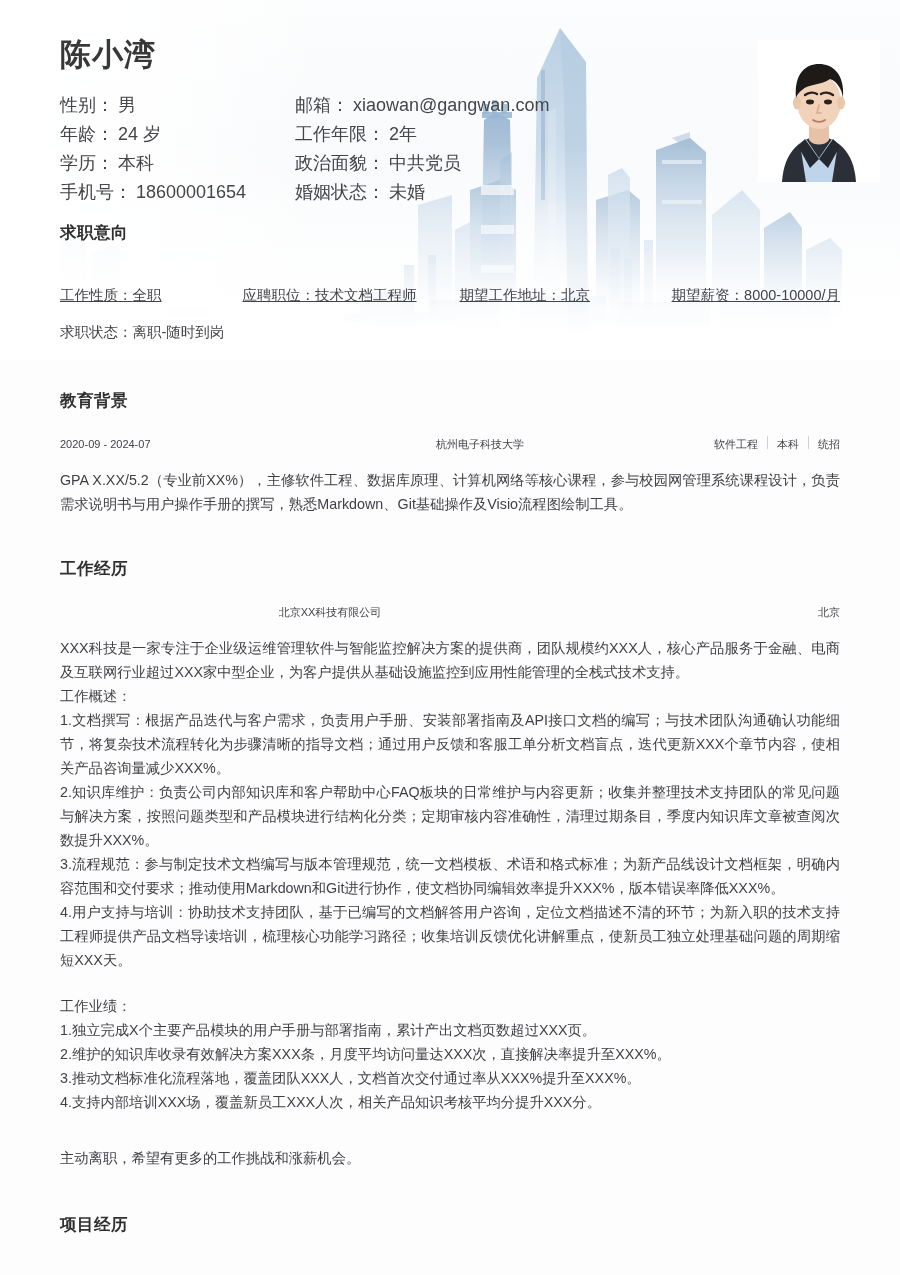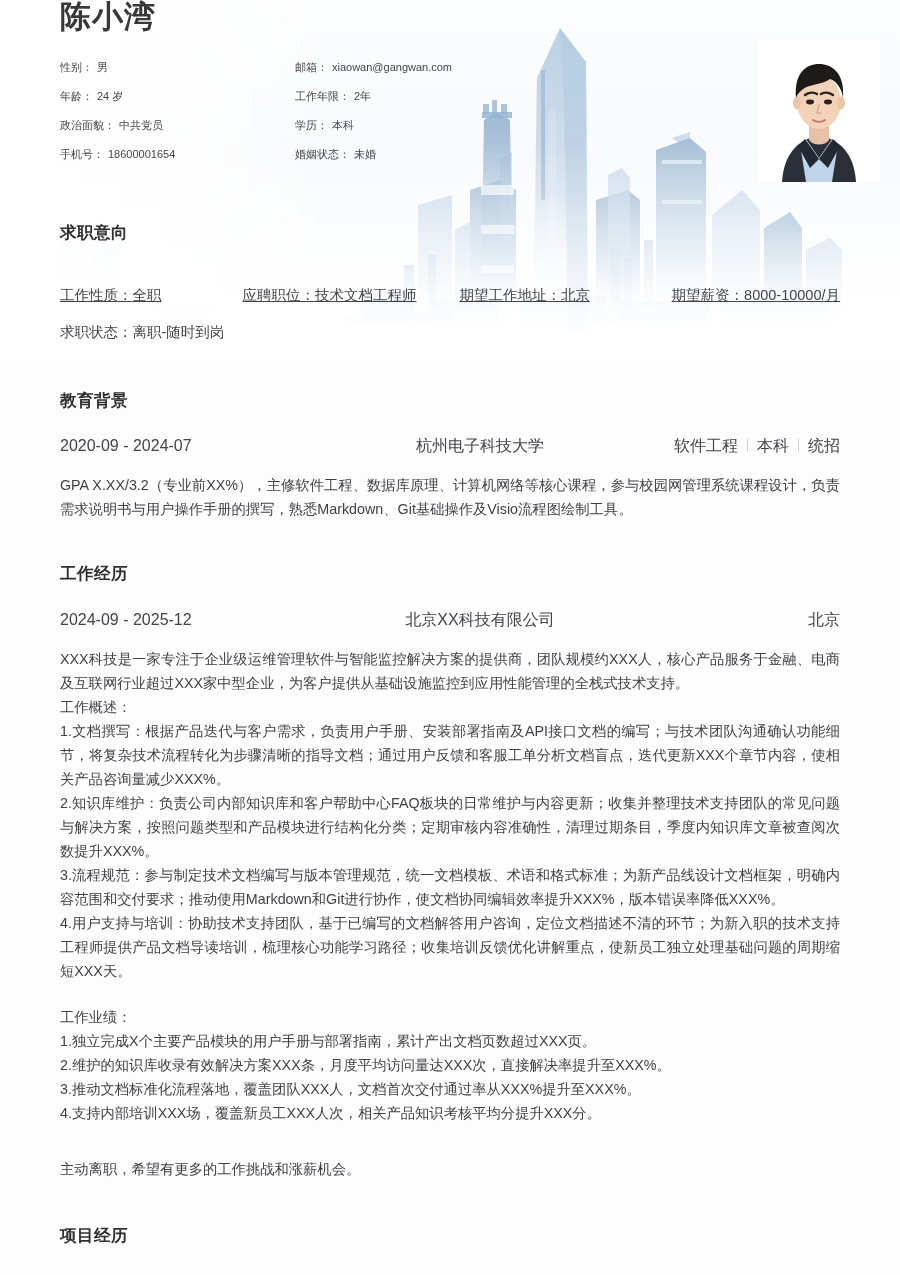--- a/index.html
+++ b/index.html
@@ -46,36 +46,36 @@
   }
   .hero-left-fade {
     position: absolute; left:0; top:0; width: 340px; height: 360px;
     background: linear-gradient(90deg, rgba(255,255,255,0.96) 0%, rgba(255,255,255,0.80) 45%, rgba(255,255,255,0.0) 100%);
   }
 
   
   .content { position: relative; z-index: 2; padding: 0 60px; }
 
   
-  .header { position: relative; height: 192px; }
+  .header { position: relative; padding-top: 38px; height: 192px; }
   .name {
     font-size: 31px;
     font-weight: bold;
     color: #383838;
     letter-spacing: 1px;
     line-height: 1.1;
   }
   .info-grid {
     margin-top: 23px;
     display: grid;
     grid-template-columns: 235px 1fr;
     row-gap: 9px;
     max-width: 600px;
   }
-  .info-item { font-size: 11px; color: #45454a; line-height: 20px; white-space: nowrap; }
+  .info-item { font-size: 18px; color: #45454a; line-height: 20px; white-space: nowrap; }
   .info-item .k { color: #45454a; }
   .info-item .v { color: #45454a; margin-left: 4px; }
 
   .photo {
     position: absolute;
     right: -40px;
     top: 40px;
     width: 122px;
     height: 142px;
     overflow: hidden;
@@ -88,21 +88,21 @@
   .section-title {
     font-size: 16.5px;
     font-weight: bold;
     color: #2f2f2f;
     letter-spacing: .5px;
   }
 
   .row3 {
     display: flex;
     align-items: baseline;
-    font-size: 16px;
+    font-size: 11px;
     color: #42424a;
   }
   .row3 .c-left { width: 300px; }
   .row3 .c-mid { flex: 1; text-align: center; }
   .row3 .c-right { width: 240px; text-align: right; }
 
   .tagline { font-size: 14.5px; color: #43434a; }
   .tagline .sep {
     display: inline-block;
     width: 1px; height: 13px;
@@ -223,24 +223,24 @@
         <div class="info-item">
           <span class="k">邮箱：</span><span class="v">xiaowan@gangwan.com</span>
         </div>
         <div class="info-item">
           <span class="k">年龄：</span><span class="v">24 岁</span>
         </div>
         <div class="info-item">
           <span class="k">工作年限：</span><span class="v">2年</span>
         </div>
         <div class="info-item">
+          <span class="k">学历：</span><span class="v">本科</span>
+        </div>
+        <div class="info-item">
           <span class="k">政治面貌：</span><span class="v">中共党员</span>
-        </div>
-        <div class="info-item">
-          <span class="k">学历：</span><span class="v">本科</span>
         </div>
         <div class="info-item">
           <span class="k">手机号：</span><span class="v">18600001654</span>
         </div>
         <div class="info-item">
           <span class="k">婚姻状态：</span><span class="v">未婚</span>
         </div>
       </div>
 
       <div class="photo">
@@ -305,30 +305,29 @@
       <div class="section-title">教育背景</div>
 
       <div style="margin-top:24px;">
         <div class="row3">
           <div class="c-left">2020-09 - 2024-07</div>
           <div class="c-mid">杭州电子科技大学</div>
           <div class="c-right">
             <span>软件工程</span><span class="sep" style="display:inline-block;width:1px;height:13px;background:#cfcfd4;margin:0 9px;vertical-align:-1px;"></span><span>本科</span><span class="sep" style="display:inline-block;width:1px;height:13px;background:#cfcfd4;margin:0 9px;vertical-align:-1px;"></span><span>统招</span>
           </div>
         </div>
-        <div class="para" style="margin-top:16px;">GPA X.XX/3.2（专业前XX%），主修软件工程、数据库原理、计算机网络等核心课程，参与校园网管理系统课程设计，负责需求说明书与用户操作手册的撰写，熟悉Markdown、Git基础操作及Visio流程图绘制工具。</div>
+        <div class="para" style="margin-top:16px;">GPA X.XX/5.2（专业前XX%），主修软件工程、数据库原理、计算机网络等核心课程，参与校园网管理系统课程设计，负责需求说明书与用户操作手册的撰写，熟悉Markdown、Git基础操作及Visio流程图绘制工具。</div>
       </div>
     </div>
 
     <div class="section" style="margin-top:42px;">
       <div class="section-title">工作经历</div>
 
       <div style="margin-top:25px;">
         <div class="row3">
-          <div class="c-left">2024-09 - 2025-12</div>
           <div class="c-mid">北京XX科技有限公司</div>
           <div class="c-right">北京</div>
         </div>
 
         <div class="para" style="margin-top:16px;">XXX科技是一家专注于企业级运维管理软件与智能监控解决方案的提供商，团队规模约XXX人，核心产品服务于金融、电商及互联网行业超过XXX家中型企业，为客户提供从基础设施监控到应用性能管理的全栈式技术支持。</div>
 
 
         <div class="para" style="">工作概述：</div>
         <div class="para">1.文档撰写：根据产品迭代与客户需求，负责用户手册、安装部署指南及API接口文档的编写；与技术团队沟通确认功能细节，将复杂技术流程转化为步骤清晰的指导文档；通过用户反馈和客服工单分析文档盲点，迭代更新XXX个章节内容，使相关产品咨询量减少XXX%。
 2.知识库维护：负责公司内部知识库和客户帮助中心FAQ板块的日常维护与内容更新；收集并整理技术支持团队的常见问题与解决方案，按照问题类型和产品模块进行结构化分类；定期审核内容准确性，清理过期条目，季度内知识库文章被查阅次数提升XXX%。

